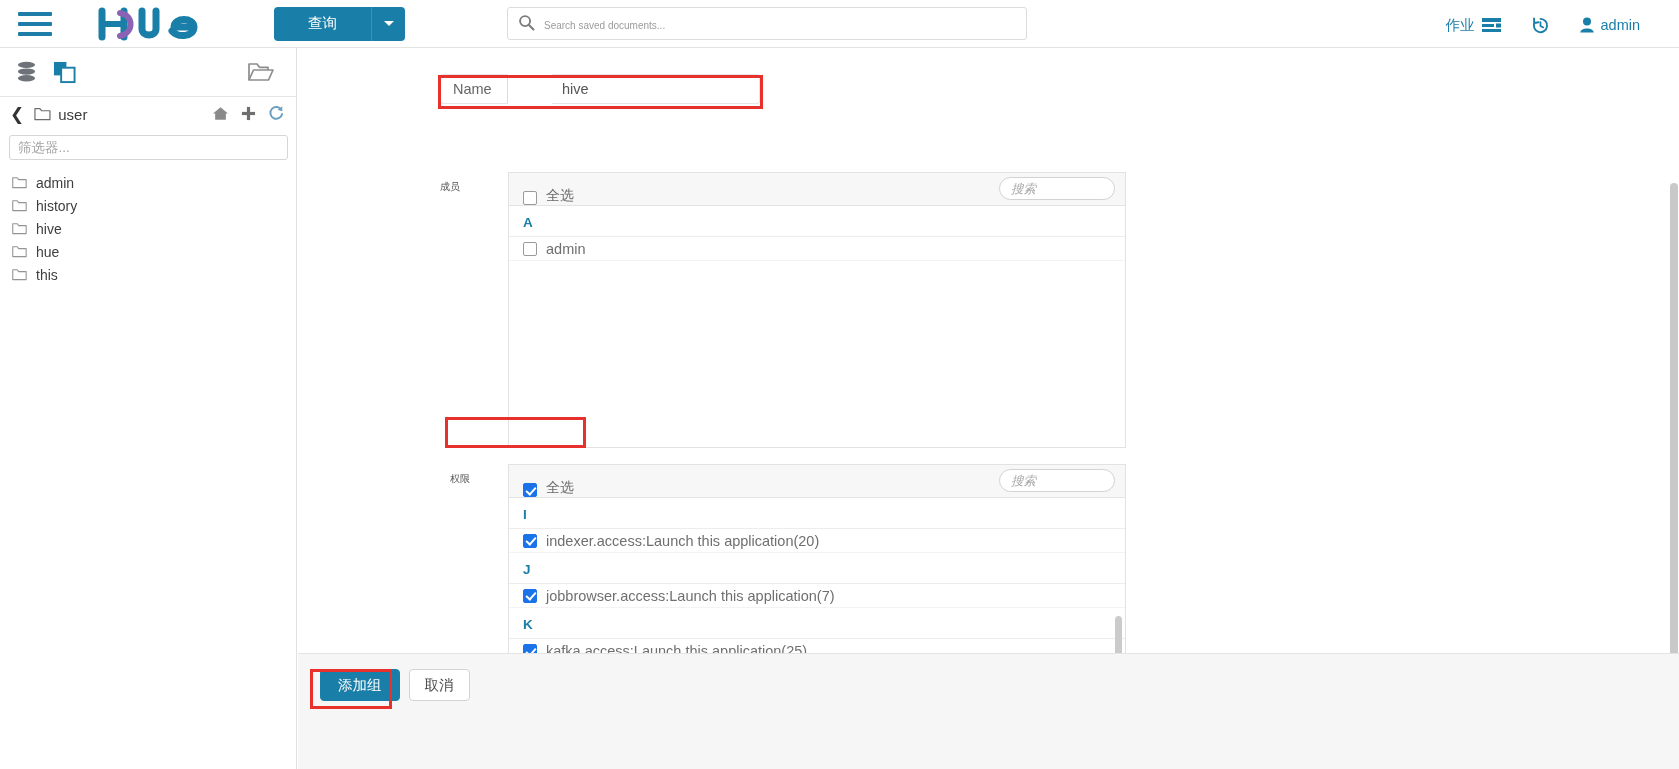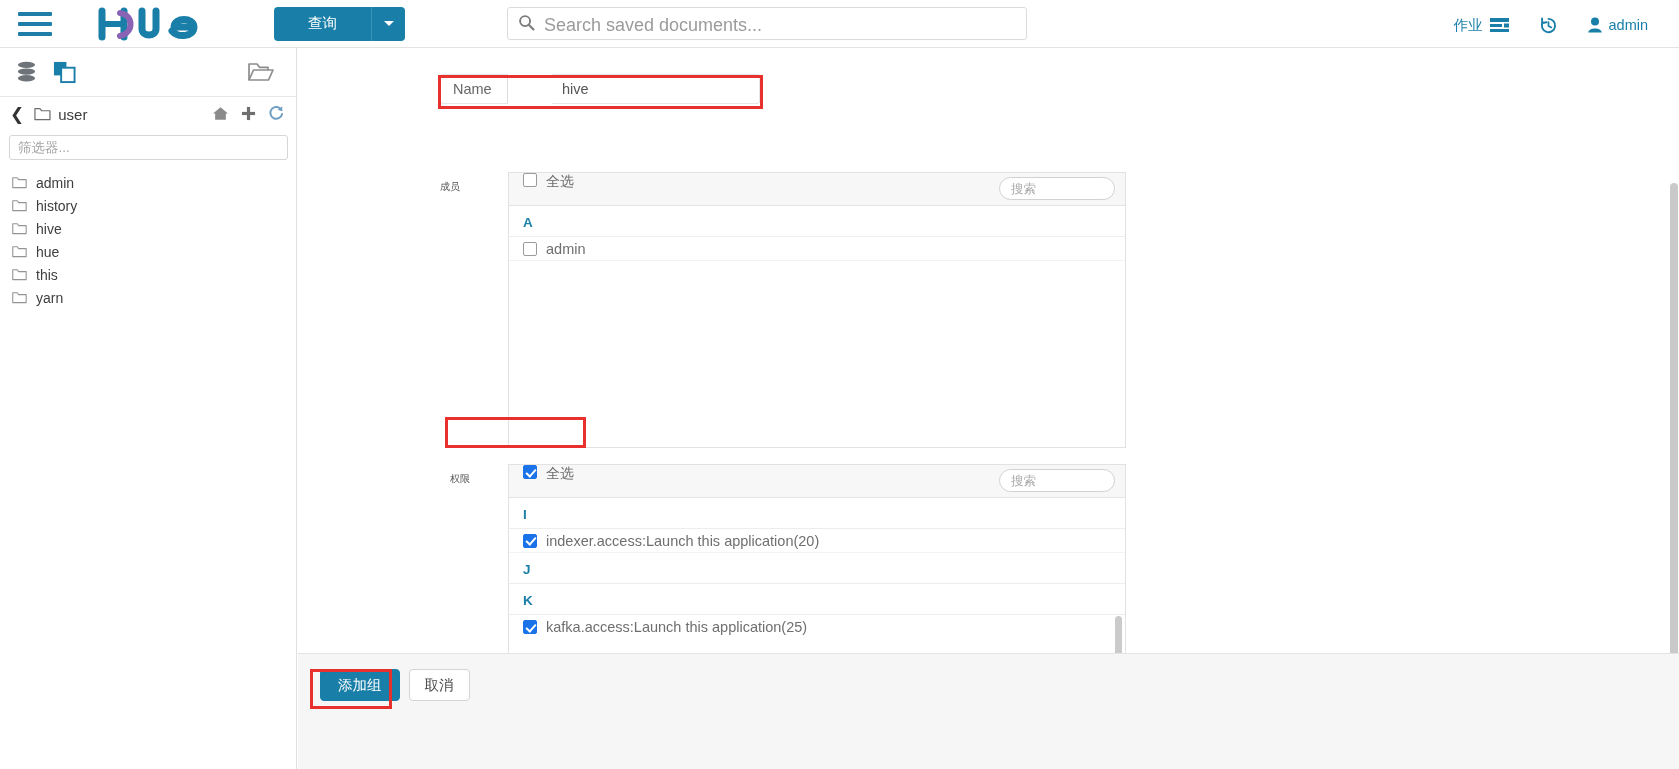--- a/index.html
+++ b/index.html
@@ -66,32 +66,32 @@
 
   .search-wrap {
     margin-left: 102px;
     position: relative;
     width: 520px; height: 33px;
   }
   .search-wrap input {
     width: 100%; height: 100%;
     border: 1px solid #dcdcdc; border-radius: 3px;
     padding: 4px 10px 0 36px;
-    font-size: 18px; color: #404040;
+    font-size: 10px; color: #404040;
     outline: none;
     font-family: "Liberation Sans", "DejaVu Sans", sans-serif;
   }
   .search-wrap input::placeholder { color: #9b9b9b; }
   .search-ico {
     position: absolute; left: 11px; top: 7px;
     pointer-events: none;
   }
 
   .nav-right {
-    position: absolute; right: 16px; top: 0;
+    position: absolute; right: 24px; top: 0;
     height: 50px; display: flex; align-items: center; gap: 0;
     color: #1a7fa8;
   }
   .nav-right-item {
     display: flex; align-items: center; gap: 7px;
     color: #1a7fa8; font-size: 14.5px;
     cursor: pointer; padding: 0 15px;
     text-decoration: none;
   }
 
@@ -190,21 +190,21 @@
 
   .panel {
     position: absolute;
     border: 1px solid #e2e2e2;
     background: #fff;
   }
   .panel-head {
     height: 33px;
     background: #f7f7f7;
     border-bottom: 1px solid #e4e4e4;
-    display: flex; align-items: flex-start;
+    display: flex; align-items: flex-end;
     padding-left: 14px;
     position: relative;
   }
   .chk {
     -webkit-appearance: none; appearance: none;
     width: 14px; height: 14px;
     border: 1px solid #9a9a9a; border-radius: 2px;
     background: #fff; margin: 0 9px 0 0;
     position: relative; cursor: pointer; flex: none;
   }
@@ -219,20 +219,21 @@
     transform: rotate(42deg);
   }
   .head-lbl { font-size: 14px; color: #6b6b6b; }
   .panel-search {
     position: absolute; right: 10px; top: 4px;
     width: 116px; height: 23px;
     border: 1px solid #d2d2d2; border-radius: 12px;
     padding: 0 11px; font-size: 12.5px; color: #666;
     outline: none; background: #fff;
     font-family: "Liberation Sans", "DejaVu Sans", sans-serif;
+    font-style: italic;
   }
   .panel-search::placeholder { color: #a8a8a8; }
 
   .panel-body { position: relative; overflow: hidden; }
   .grp-letter {
     color: #1a7fa8; font-weight: bold; font-size: 13.5px;
     padding: 9px 0 6px 14px;
     border-bottom: 1px solid #ededed;
   }
   .opt-row {
@@ -446,28 +447,20 @@
       </span>
       <span>hue</span>
     </div>
     <div class="sb-row">
       <span class="fld">
         <svg width="15" height="13" viewBox="0 0 18 15" class="folder-ico">
             <path d="M0.9 13.6 L0.9 1.8 L6.3 1.8 L8 4 L17 4 L17 13.6 Z" stroke="#949494" stroke-width="1.3" fill="#fff" stroke-linejoin="round"></path>
           </svg>
       </span>
       <span>this</span>
-    </div>
-    <div class="sb-row">
-      <span class="fld">
-        <svg width="15" height="13" viewBox="0 0 18 15" class="folder-ico">
-            <path d="M0.9 13.6 L0.9 1.8 L6.3 1.8 L8 4 L17 4 L17 13.6 Z" stroke="#949494" stroke-width="1.3" fill="#fff" stroke-linejoin="round"></path>
-          </svg>
-      </span>
-      <span>yarn</span>
     </div>
   </div>
 </div>
 
 <div id="main">
   <div class="form-area">
 
     <div class="name-row">
       <div class="name-label">Name</div>
       <input class="name-input" type="text" value="hive" style="">
@@ -500,20 +493,24 @@
       </div>
       <div class="panel-body" style="height:195px;">
 
         <div class="grp-letter">I</div>
         <div class="opt-row">
           <input type="checkbox" class="chk" checked="" style="">
           <span class="opt-label">indexer.access:Launch this application(20)</span>
         </div>
 
         <div class="grp-letter">J</div>
+        <div class="opt-row">
+          <input type="checkbox" class="chk" checked="" style="">
+          <span class="opt-label">jobbrowser.access:Launch this application(7)</span>
+        </div>
 
         <div class="grp-letter">K</div>
         <div class="opt-row noborder">
           <input type="checkbox" class="chk" checked="" style="">
           <span class="opt-label">kafka.access:Launch this application(25)</span>
         </div>
 
         <div class="inner-scrollbar" style="top:118px; height:48px;"></div>
       </div>
     </div>

